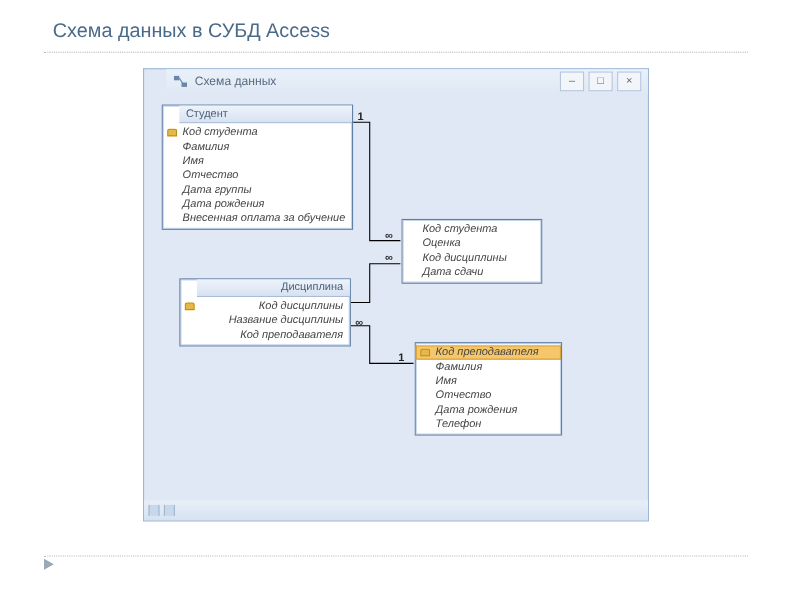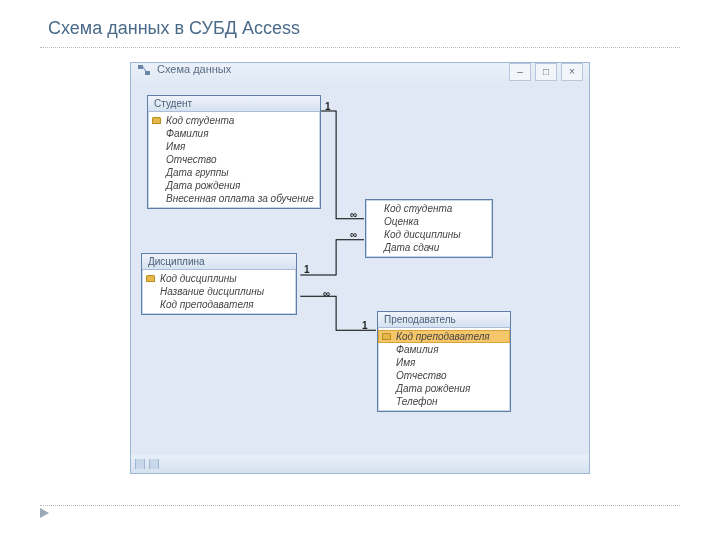--- a/index.html
+++ b/index.html
@@ -30,24 +30,25 @@
   .app-window {
     position: absolute;
     inset: 0;
     border: 1px solid #9db6d4;
     background: #dfe8f4;
   }
   .titlebar {
     height: 22px;
     background: linear-gradient(#eaf1fa, #dfe8f4);
     display: flex;
-    align-items: flex-start;
+    align-items: center;
     padding: 0 6px;
     font-size: 11px;
     color: #5a6b80;
+    margin-left: 20px;
   }
   .titlebar .spacer { flex: 1; }
   .win-icon {
     width: 14px; height: 14px;
     margin-right: 6px;
     color: #6a86a8;
     font-size: 11px;
     display: inline-flex; align-items:center; justify-content:center;
   }
   .win-btn {
@@ -93,20 +94,21 @@
     background: #fff;
     font-size: 10px;
     box-shadow: 0 0 0 1px #c7d5e8 inset;
   }
   .tbl-head {
     background: linear-gradient(#eef3fa,#d7e2f1);
     color: #4a6078;
     padding: 2px 6px;
     border-bottom: 1px solid #a9bdd8;
     font-size: 10px;
+    margin-left: 15px;
   }
   .tbl-body {
     padding: 2px 0 3px 0;
   }
   .fld {
     padding: 1px 6px 1px 18px;
     position: relative;
     color: #444;
     white-space: nowrap;
     font-style: italic;
@@ -185,40 +187,39 @@
           <div class="fld key">Код студента</div>
           <div class="fld">Фамилия</div>
           <div class="fld">Имя</div>
           <div class="fld">Отчество</div>
           <div class="fld">Дата группы</div>
           <div class="fld">Дата рождения</div>
           <div class="fld">Внесенная оплата за обучение</div>
         </div>
       </div>
 
-      <div class="tbl" style="left:4px; top:164px; width:154px;">
+      <div class="tbl" style="left:26px; top:164px; width:154px;text-align:right;">
         <div class="tbl-head">Дисциплина</div>
         <div class="tbl-body">
           <div class="fld key">Код дисциплины</div>
           <div class="fld">Название дисциплины</div>
           <div class="fld">Код преподавателя</div>
         </div>
       </div>
 
       <div class="tbl" style="left:228px; top:110px; width:126px;">
         <div class="tbl-body">
           <div class="fld">Код студента</div>
           <div class="fld">Оценка</div>
           <div class="fld">Код дисциплины</div>
           <div class="fld">Дата сдачи</div>
         </div>
       </div>
 
       <div class="tbl" style="left:240px; top:222px; width:132px;">
-        <div class="tbl-head">Преподаватель</div>
         <div class="tbl-body">
           <div class="fld key sel">Код преподавателя</div>
           <div class="fld">Фамилия</div>
           <div class="fld">Имя</div>
           <div class="fld">Отчество</div>
           <div class="fld">Дата рождения</div>
           <div class="fld">Телефон</div>
         </div>
       </div>
 

